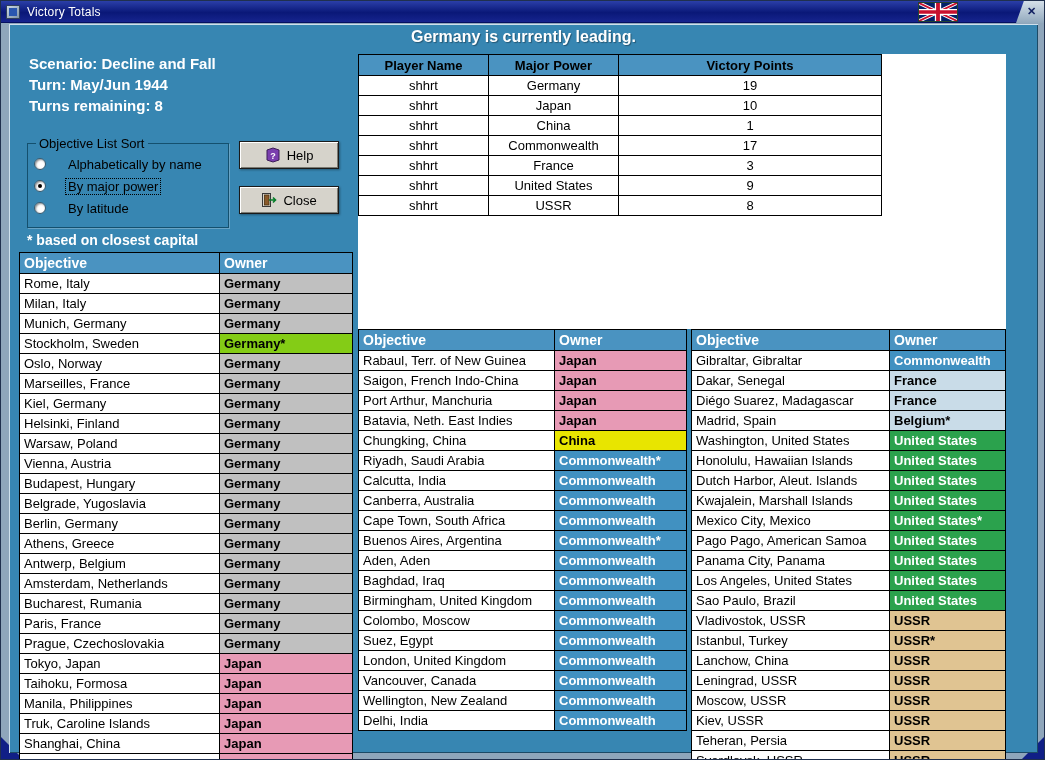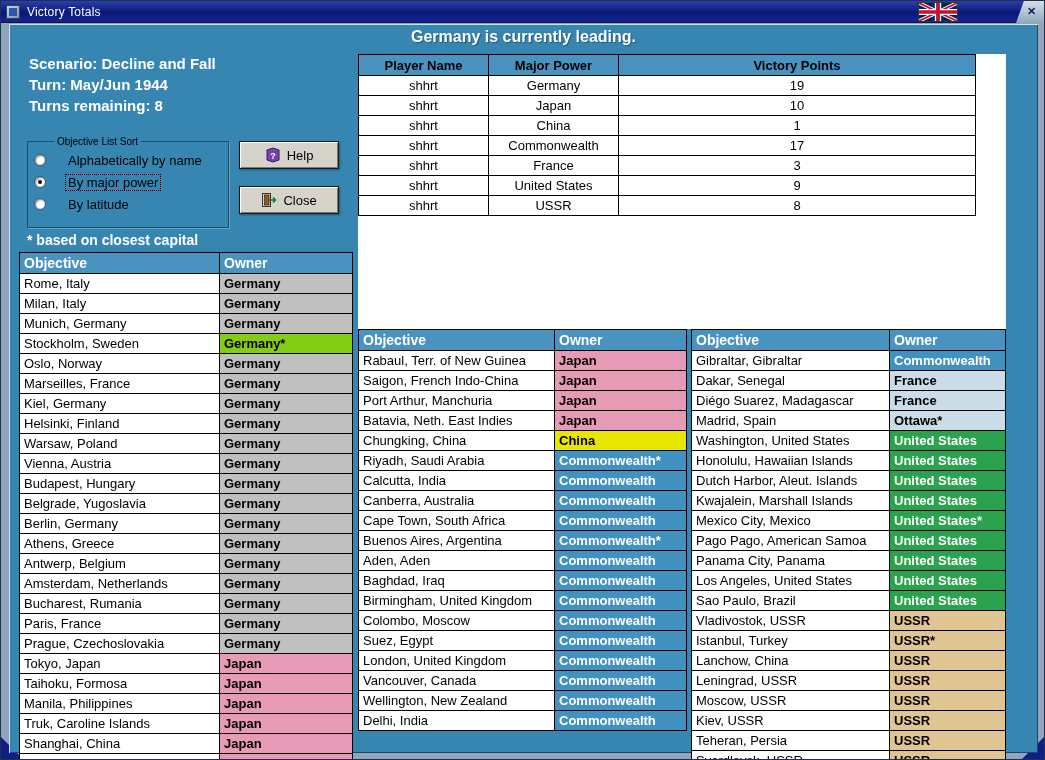--- a/index.html
+++ b/index.html
@@ -29,21 +29,21 @@
   #content { position:absolute; left:8px; top:23px; width:1029px; height:729px; background:#3786b2;
     box-shadow: inset 1px 1px 0 #cfe0ec, inset -1px -1px 0 #1c4a66; }
 
   #banner { position:absolute; top:4px; left:0; width:100%; text-align:center;
     color:#fff; font-size:16px; font-weight:bold; text-shadow:1px 1px 1px rgba(0,0,0,.35); }
 
   #info-lines { position:absolute; left:20px; top:29px; color:#fff; font-size:15px; font-weight:bold; line-height:21px; }
 
   #sortbox { position:absolute; left:18px; top:112px; width:202px; height:92px;
     border:1px solid #14506e; box-shadow:1px 1px 0 rgba(255,255,255,.25); padding:2px 6px; }
-  #sortbox legend { font-size:10px; color:#000; padding:0 3px; margin-left:20px; }
+  #sortbox legend { font-size:13px; color:#000; padding:0 3px; margin-left:2px; }
   .radio-row { display:flex; align-items:center; gap:20px; height:22px; cursor:pointer; }
   .radio { width:12px; height:12px; border-radius:50%; background:#fff; border:1px solid #33576d;
     box-shadow: inset 1px 1px 2px rgba(0,0,0,.45); position:relative; flex:0 0 auto; }
   .radio.on::after { content:""; position:absolute; left:3px; top:3px; width:4px; height:4px; border-radius:50%; background:#000; }
   .radio-label { font-size:13px; color:#000; padding:0 2px; }
   .radio-label.focused { outline:1px dotted #000; }
 
   .btn { position:absolute; width:100px; height:28px; background:#d6d3cb; border:1px solid #1a1a1a;
     box-shadow: inset 1px 1px 0 #ffffff, inset -1px -1px 0 #7a7a72, 1px 1px 2px rgba(0,0,0,.35);
     display:flex; align-items:center; justify-content:center; gap:6px; font-size:13px; color:#000;
@@ -52,21 +52,21 @@
   #close-btn { left:230px; top:162px; }
   .btn-icon { width:16px; height:16px; display:inline-block; }
 
   #footnote { position:absolute; left:18px; top:208px; color:#fff; font-size:14px; font-weight:bold; }
 
   #white-panel { position:absolute; left:349px; top:30px; width:648px; height:275px; background:#fff; }
 
   table { border-collapse:collapse; table-layout:fixed; position:absolute; background:#fff; }
   th, td { border:1px solid #000; font-size:13px; padding:0 4px; white-space:nowrap; overflow:hidden; }
 
-  #players-table { left:349px; top:30px; width:618px; }
+  #players-table { left:349px; top:30px; width:524px; }
   #players-table th { background:#4a93c1; color:#000; font-weight:bold; height:21px; text-align:center; }
   #players-table td { background:#fff; color:#000; text-align:center; height:20px; }
 
   .obj-table th { background:#4a93c1; color:#fff; font-weight:bold; font-size:14px; text-align:left; height:21px; }
   .obj-table td { height:19px; line-height:19px; }
   .obj-table td.obj-cell { background:#fff; color:#000; }
   .obj-table td.owner-cell { font-weight:bold; }
 
   #obj0 { left:10px;  top:228px; width:334px; }
   #obj1 { left:349px; top:305px; width:329px; }
@@ -426,21 +426,21 @@
           <tr>
             <td class="obj-cell">Dakar, Senegal</td>
             <td class="owner-cell" style="background: rgb(201, 220, 232); color: rgb(0, 0, 0);">France</td>
           </tr>
           <tr>
             <td class="obj-cell">Diégo Suarez, Madagascar</td>
             <td class="owner-cell" style="background: rgb(201, 220, 232); color: rgb(0, 0, 0);">France</td>
           </tr>
           <tr>
             <td class="obj-cell">Madrid, Spain</td>
-            <td class="owner-cell" style="background: rgb(201, 220, 232); color: rgb(0, 0, 0);">Ottawa*</td>
+            <td class="owner-cell" style="background: rgb(201, 220, 232); color: rgb(0, 0, 0);">Belgium*</td>
           </tr>
           <tr>
             <td class="obj-cell">Washington, United States</td>
             <td class="owner-cell" style="background: rgb(43, 162, 77); color: rgb(255, 255, 255);">United States</td>
           </tr>
           <tr>
             <td class="obj-cell">Honolulu, Hawaiian Islands</td>
             <td class="owner-cell" style="background: rgb(43, 162, 77); color: rgb(255, 255, 255);">United States</td>
           </tr>
           <tr>

